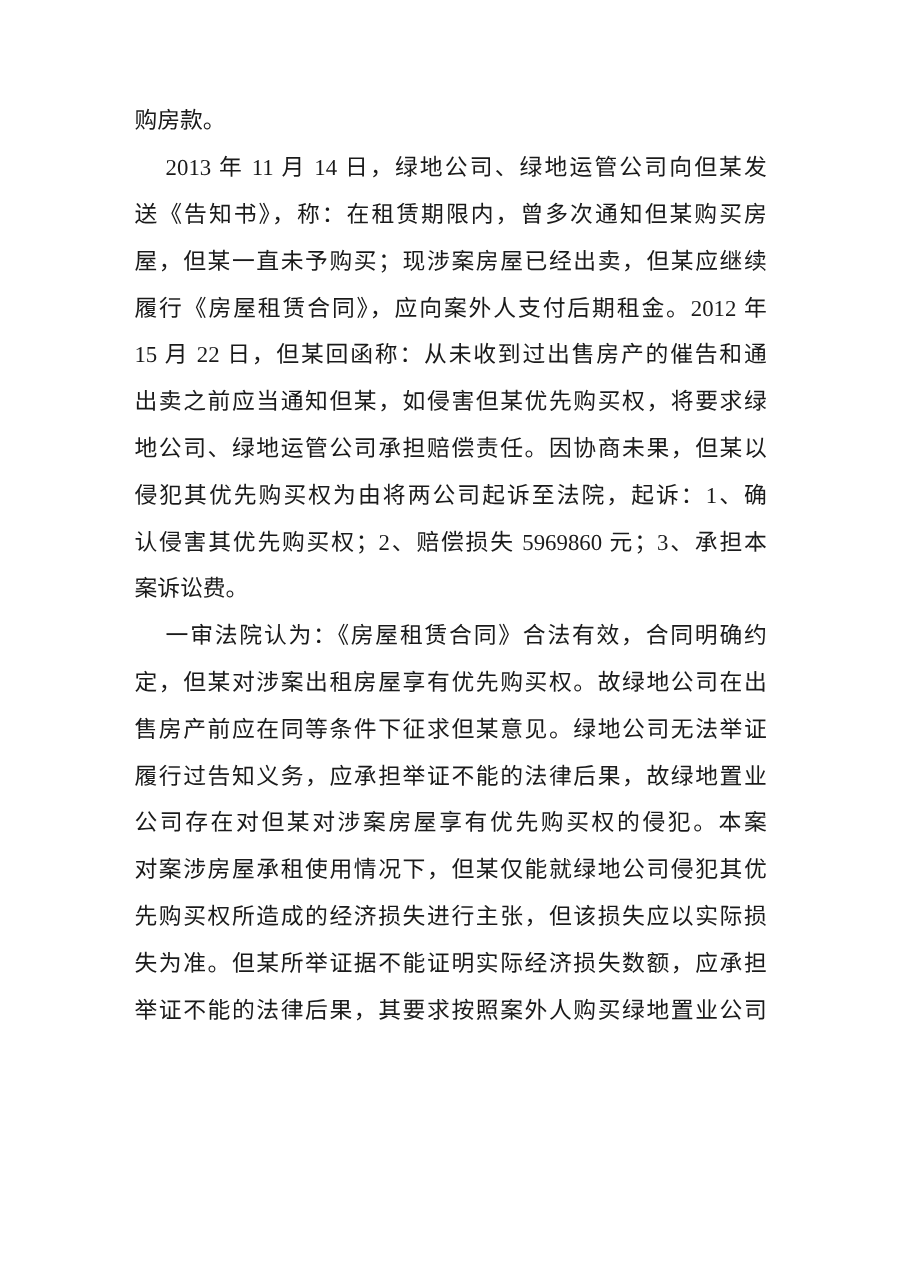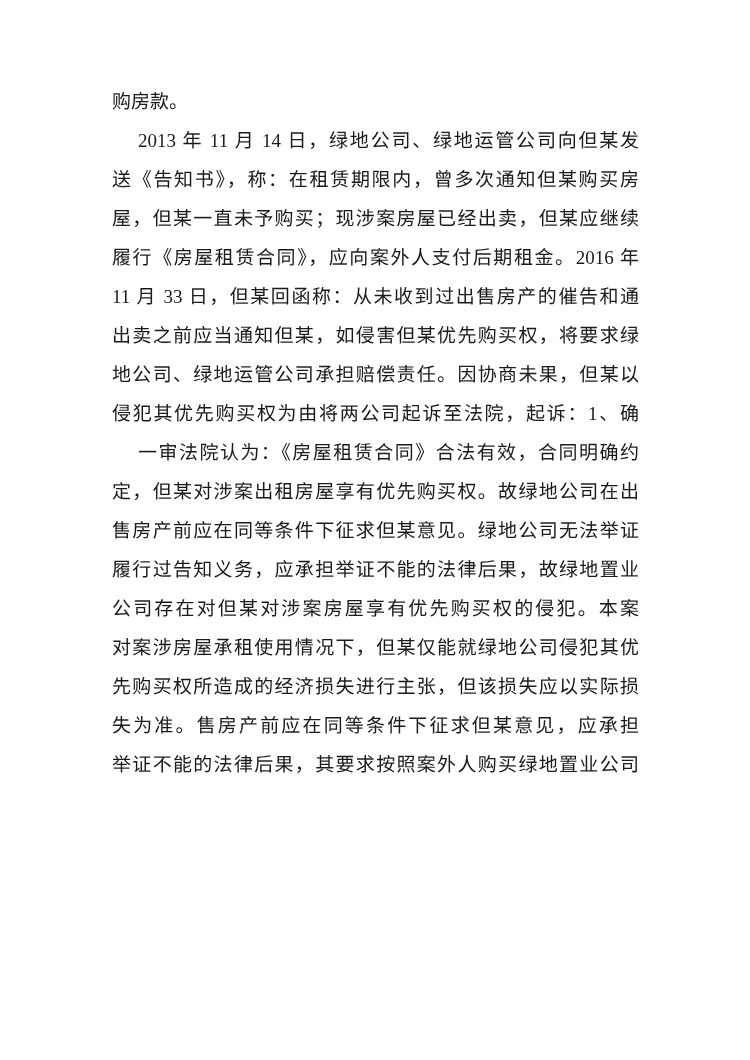--- a/index.html
+++ b/index.html
@@ -50,31 +50,33 @@
 
 <div class="page">
   <div class="doc-body" style="color: rgb(26, 26, 26);">
       <div class="paragraph">
         <div class="line para-end">购房款。</div>
       </div>
       <div class="paragraph">
         <div class="line indent">2013 年 11 月 14 日，绿地公司、绿地运管公司向但某发</div>
         <div class="line">送《告知书》，称：在租赁期限内，曾多次通知但某购买房</div>
         <div class="line">屋，但某一直未予购买；现涉案房屋已经出卖，但某应继续</div>
-        <div class="line">履行《房屋租赁合同》，应向案外人支付后期租金。2016 年</div>
-        <div class="line">11 月 33 日，但某回函称：从未收到过出售房产的催告和通</div>
+        <div class="line">履行《房屋租赁合同》，应向案外人支付后期租金。2012 年</div>
+        <div class="line">15 月 22 日，但某回函称：从未收到过出售房产的催告和通</div>
         <div class="line">出卖之前应当通知但某，如侵害但某优先购买权，将要求绿</div>
         <div class="line">地公司、绿地运管公司承担赔偿责任。因协商未果，但某以</div>
         <div class="line">侵犯其优先购买权为由将两公司起诉至法院，起诉：1、确</div>
+        <div class="line">认侵害其优先购买权；2、赔偿损失 5969860 元；3、承担本</div>
+        <div class="line para-end">案诉讼费。</div>
       </div>
       <div class="paragraph">
         <div class="line indent">一审法院认为：《房屋租赁合同》合法有效，合同明确约</div>
         <div class="line">定，但某对涉案出租房屋享有优先购买权。故绿地公司在出</div>
         <div class="line">售房产前应在同等条件下征求但某意见。绿地公司无法举证</div>
         <div class="line">履行过告知义务，应承担举证不能的法律后果，故绿地置业</div>
         <div class="line">公司存在对但某对涉案房屋享有优先购买权的侵犯。本案</div>
         <div class="line">对案涉房屋承租使用情况下，但某仅能就绿地公司侵犯其优</div>
         <div class="line">先购买权所造成的经济损失进行主张，但该损失应以实际损</div>
-        <div class="line">失为准。售房产前应在同等条件下征求但某意见，应承担</div>
+        <div class="line">失为准。但某所举证据不能证明实际经济损失数额，应承担</div>
         <div class="line">举证不能的法律后果，其要求按照案外人购买绿地置业公司</div>
       </div>
     </div>
 </div>
 
 </body></html>

